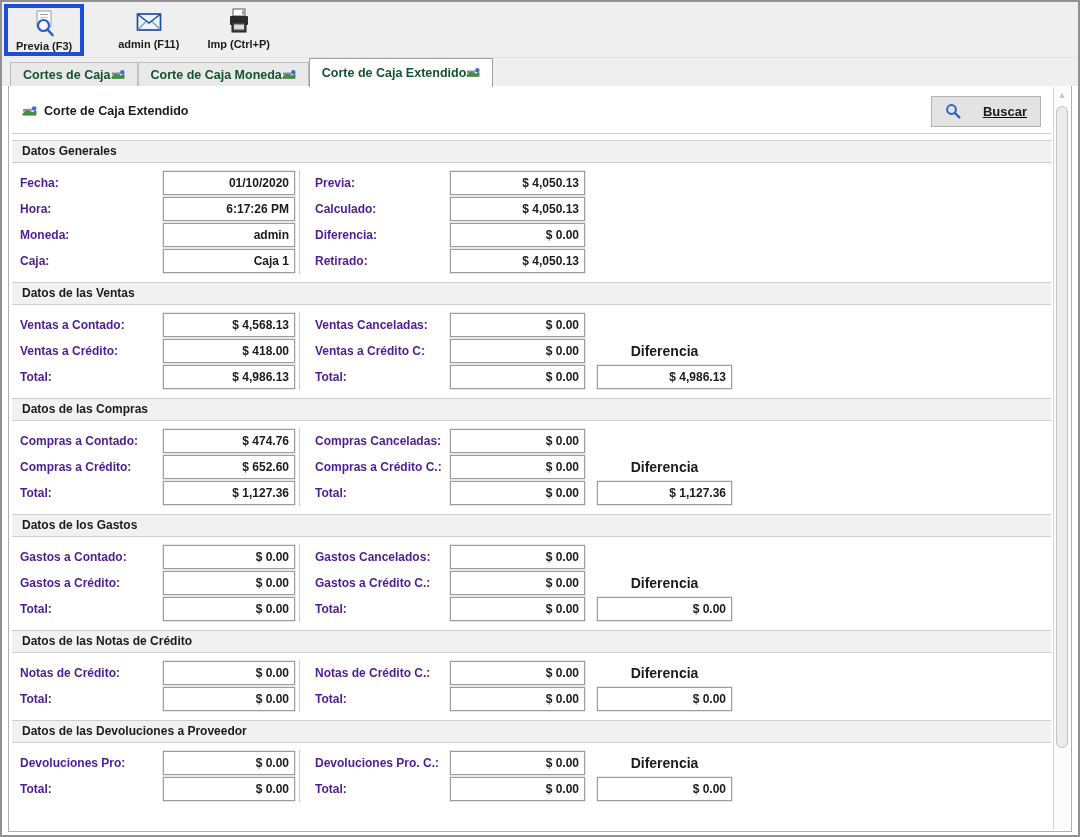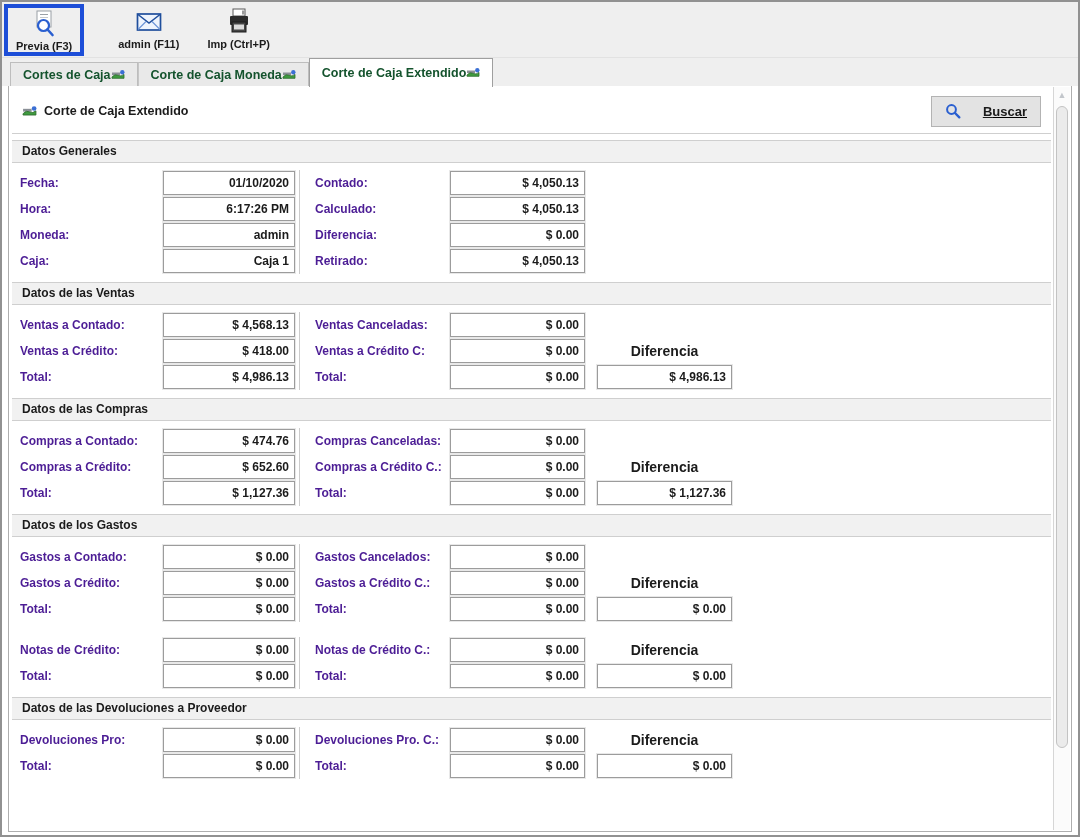--- a/index.html
+++ b/index.html
@@ -212,21 +212,21 @@
         <span class="btn-label">Buscar</span>
       </div>
     </div>
 
     <div class="sec-head"><span>Datos Generales</span></div>
     <div class="rows">
       <div class="row">
         <span class="lbl">Fecha:</span>
         <span class="fld">01/10/2020</span>
         <span class="colsep"></span>
-        <span class="lbl lbl2">Contado:</span>
+        <span class="lbl lbl2">Previa:</span>
         <span class="fld">$ 4,050.13</span>
         <span></span>
           <span class="dif-empty"></span>
       </div>
       <div class="row">
         <span class="lbl">Hora:</span>
         <span class="fld">6:17:26 PM</span>
         <span class="colsep"></span>
         <span class="lbl lbl2">Calculado:</span>
         <span class="fld">$ 4,050.13</span>
@@ -339,20 +339,21 @@
         <span class="lbl">Total:</span>
         <span class="fld">$ 0.00</span>
         <span class="colsep"></span>
         <span class="lbl lbl2">Total:</span>
         <span class="fld">$ 0.00</span>
         <span></span>
         <span class="fld">$ 0.00</span>
       </div>
     </div>
 
+    <div class="sec-head"><span>Datos de las Notas de Crédito</span></div>
     <div class="rows">
       <div class="row">
         <span class="lbl">Notas de Crédito:</span>
         <span class="fld">$ 0.00</span>
         <span class="colsep"></span>
         <span class="lbl lbl2">Notas de Crédito C.:</span>
         <span class="fld">$ 0.00</span>
         <span></span>
         <span class="dif-label">Diferencia</span>
       </div>

